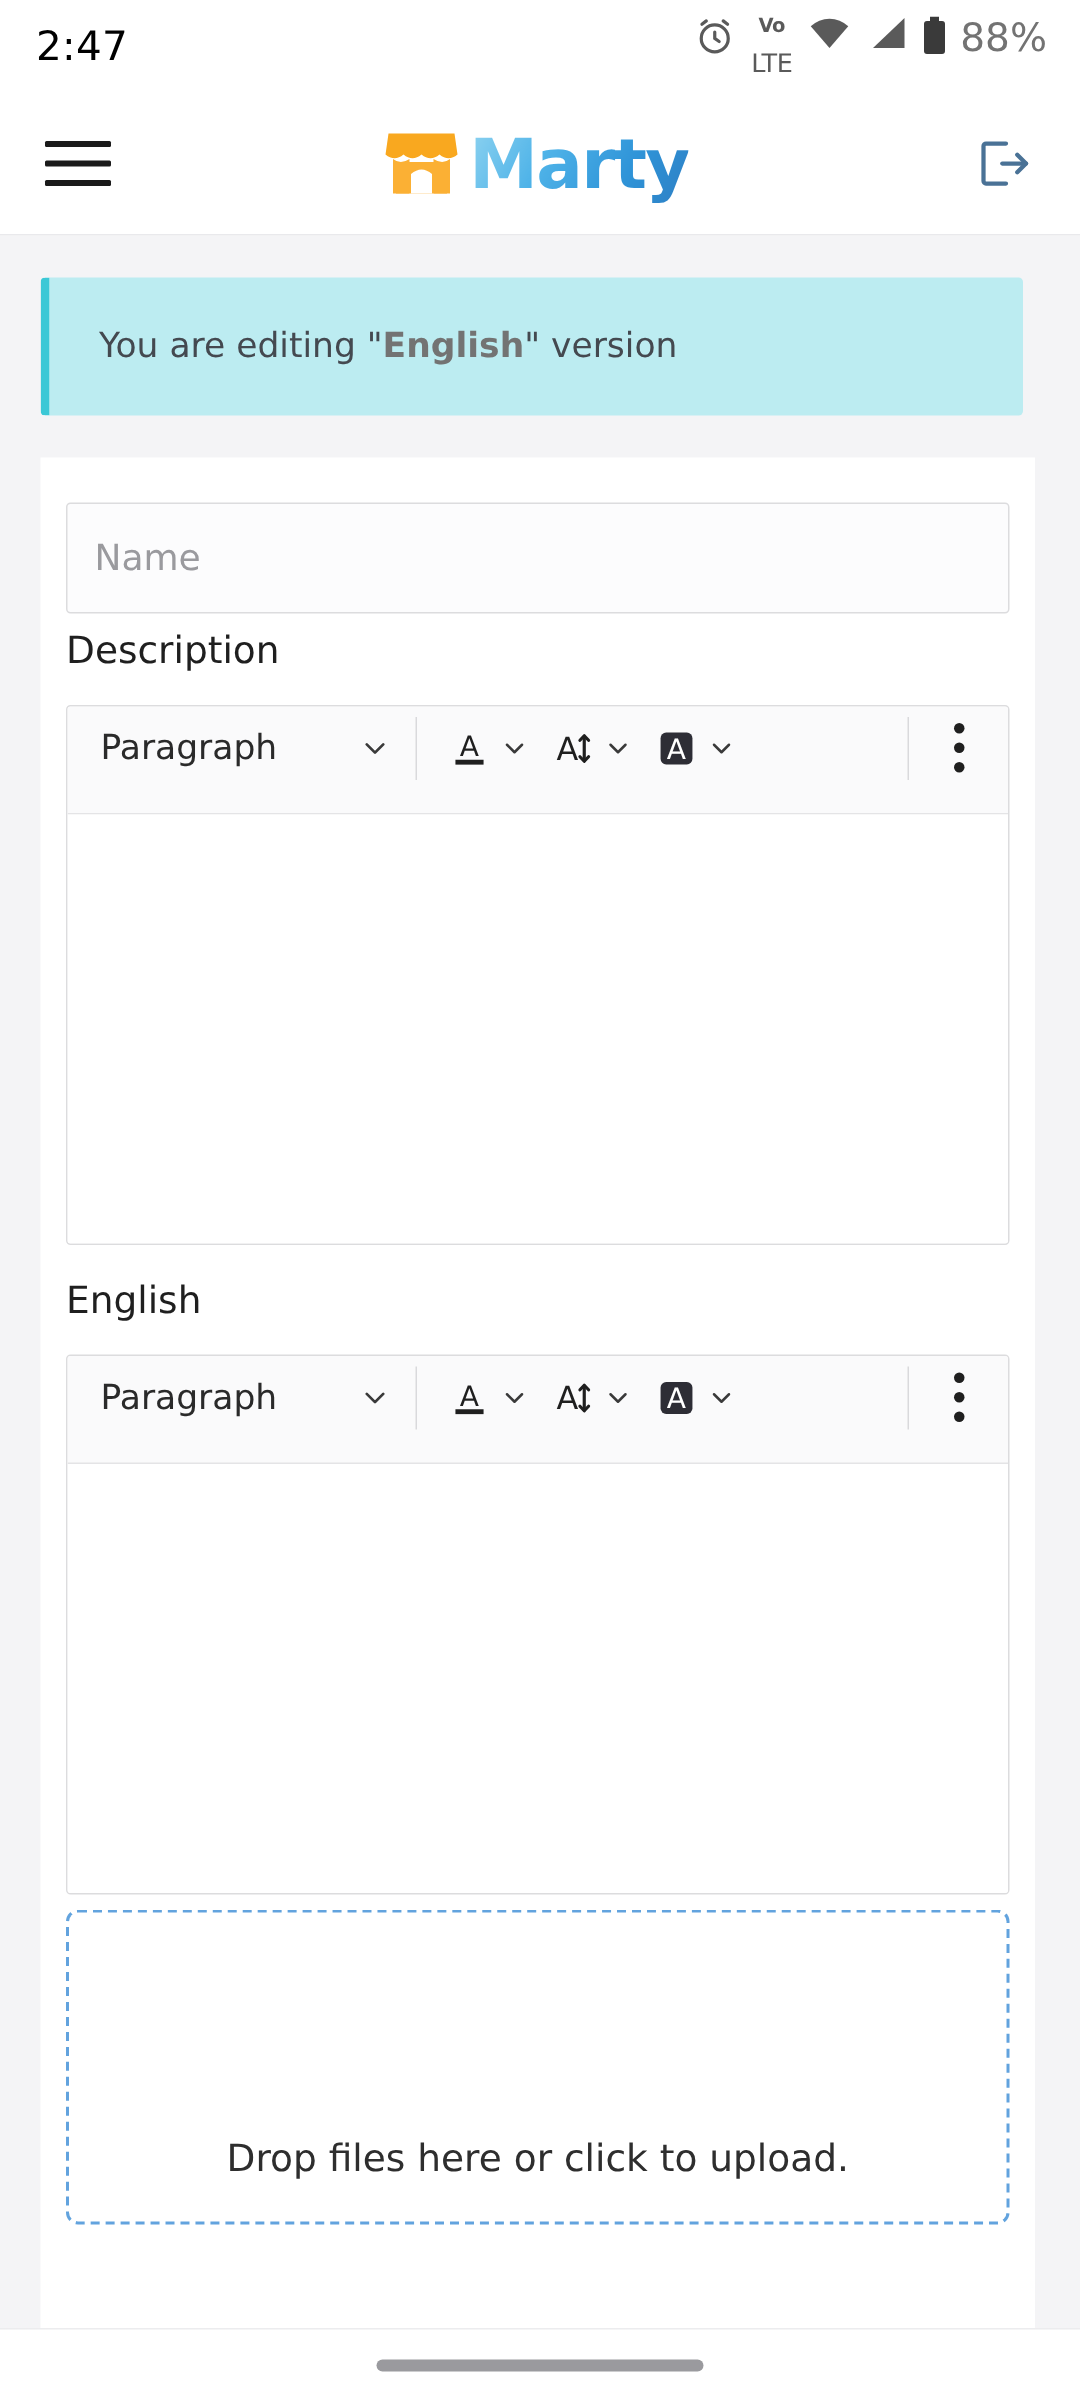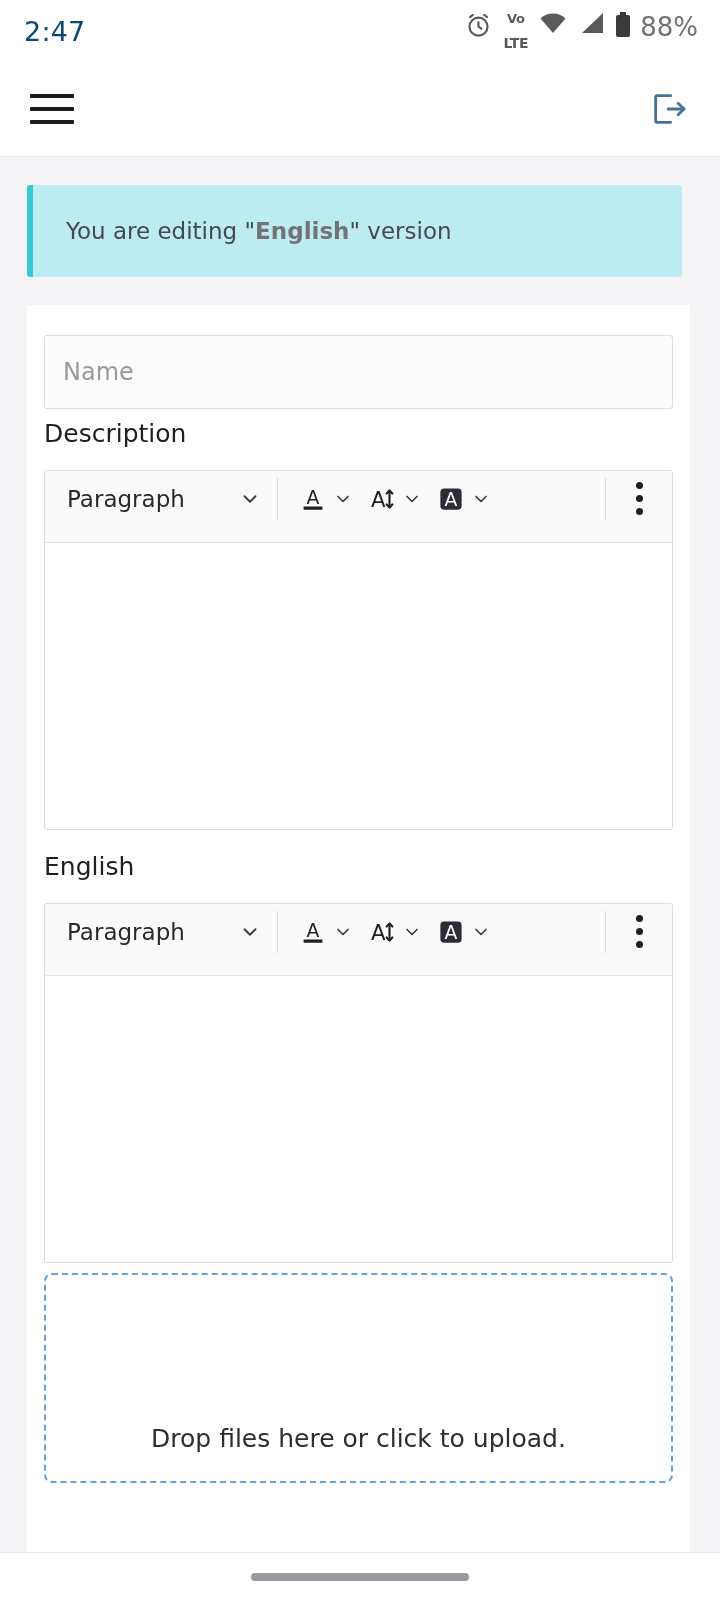--- a/index.html
+++ b/index.html
@@ -22,21 +22,21 @@
     height: 62px;
     background: #ffffff;
     display: flex;
     align-items: center;
     justify-content: space-between;
     padding: 0 22px 0 24px;
   }
   .status-time {
     font-size: 27px;
     font-weight: 400;
-    color: #0c4a6e;
+    color: #000000;
     letter-spacing: 0.2px;
     font-family: "DejaVu Sans", sans-serif;
   }
   .status-icons {
     display: flex;
     align-items: flex-start;
     gap: 11px;
   }
   .status-icons svg { display: block; }
   .volte {
@@ -45,22 +45,22 @@
     align-items: center;
     line-height: 1;
     color: #5a5a5a;
   }
   .volte .vo {
     font-size: 13px;
     font-weight: 700;
     letter-spacing: -0.3px;
   }
   .volte .lte {
-    font-size: 14px;
-    font-weight: 700;
+    font-size: 17px;
+    font-weight: 400;
     letter-spacing: -0.3px;
     margin-top: 11px;
   }
   .battery-pct {
     font-size: 26px;
     font-weight: 500;
     color: #737373;
     margin-left: -2px;
   }
 
@@ -319,20 +319,32 @@
 </div>
 
 <div class="app-header">
 
   <div class="hamburger">
     <span></span>
     <span></span>
     <span></span>
   </div>
 
+  <div class="brand">
+    <span class="tb-icon">
+      <svg width="52" height="50" viewBox="0 0 52 50">
+        <path d="M4 5 H48 L50 19 Q44 24 38 19 Q32 24 26 19 Q20 24 14 19 Q8 24 2 19 Z" fill="#f9a81f"></path>
+        <path d="M7 22 Q12 26 18 22 L18 45 H34 L34 22 Q40 26 45 22 L45 45 H7 Z" fill="#fbb034"></path>
+        <path d="M18 45 L18 30 Q26 24 34 30 L34 45 Z" fill="#ffffff"></path>
+        <path d="M9 24 L43 24 L43 45 L9 45 Z" fill="#fbb034"></path>
+        <path d="M19 45 L19 32 Q26 26 33 32 L33 45 Z" fill="#ffffff"></path>
+      </svg>
+    </span>
+    <span class="brand-name">Marty</span>
+  </div>
 
   <div class="logout-btn">
     <svg width="40" height="40" viewBox="0 0 24 24" fill="none" stroke="#4a7296" stroke-width="1.7" stroke-linecap="round" stroke-linejoin="round">
       <path d="M13 4 H5 A1 1 0 0 0 4 5 V19 A1 1 0 0 0 5 20 H13"></path>
       <path d="M11.5 12 H21"></path>
       <path d="M17.5 8.5 L21 12 L17.5 15.5"></path>
     </svg>
   </div>
 </div>
 

